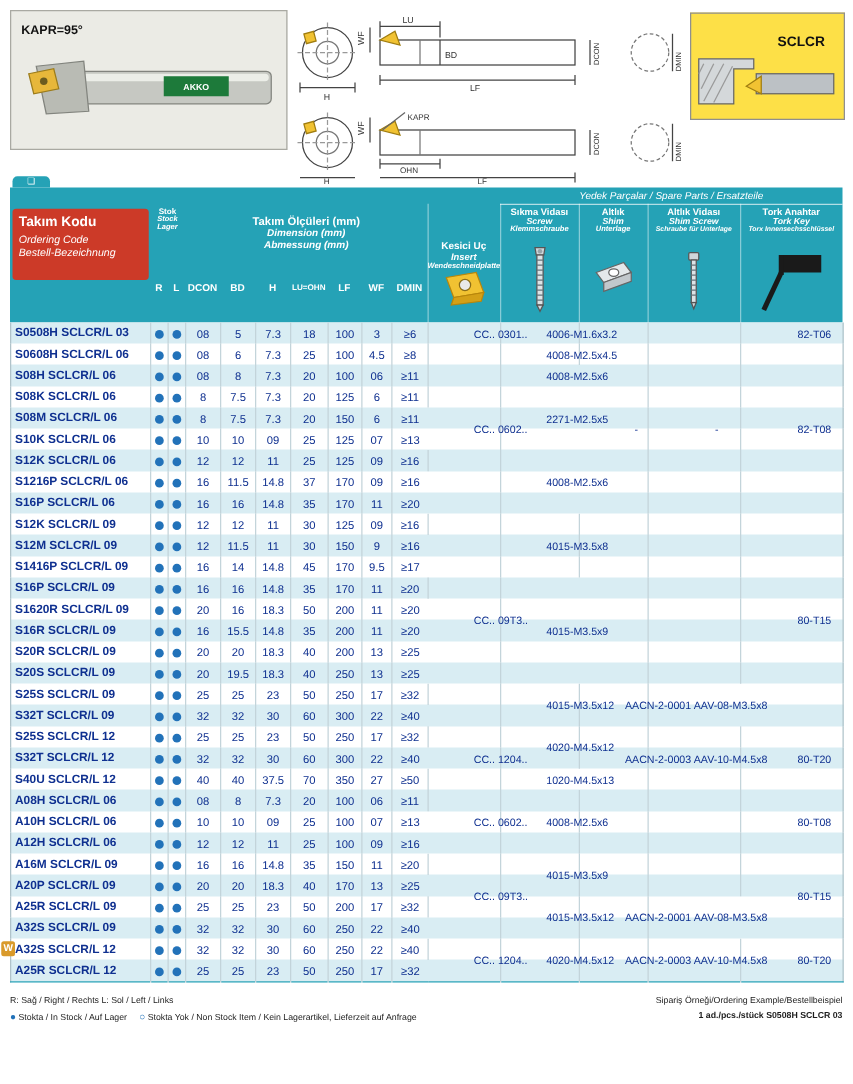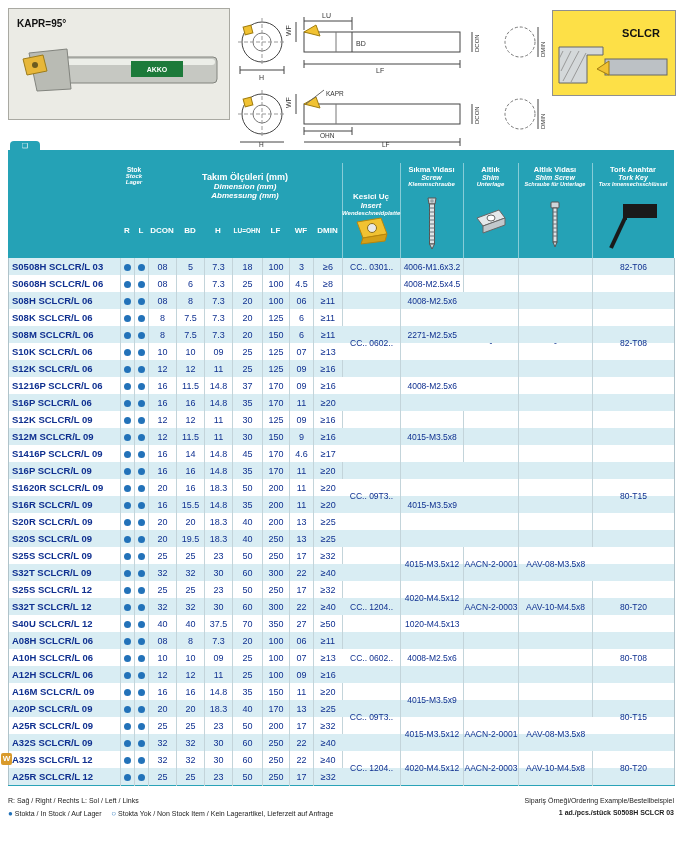--- a/index.html
+++ b/index.html
@@ -47,21 +47,21 @@
   .hletter{position:absolute;top:76px;font-size:8px;font-weight:bold;text-align:center;}
   .hletter.small{font-size:6.5px;padding-top:1px;}
   
   .ctable{position:absolute;left:8px;top:258px;width:666px;border-collapse:collapse;table-layout:fixed;
     background:repeating-linear-gradient(180deg,#d9edf3 0px,#d9edf3 17px,#ffffff 17px,#ffffff 34px);
     border:1px solid #b0c3ca;border-top:none;border-bottom:1px solid #2aa3b7;}
   .ctable td{height:17px;padding:0;font-size:9px;color:#0f3090;text-align:center;
     border-right:1px solid #c3d4da;white-space:nowrap;background:transparent;vertical-align:middle;}
   .ctable td:last-child{border-right:none;}
   .ctable td.code{text-align:left;padding-left:3px;font-weight:bold;font-size:9.5px;position:relative;overflow:visible;}
-  .ctable td.merge{font-size:8.5px;}
+  .ctable td.merge{font-size:8.5px;padding-left:36px;}
   .dot{display:inline-block;width:7px;height:7px;border-radius:50%;background:#2272b9;vertical-align:middle;}
   .wbadge{position:absolute;left:-8px;top:2px;width:11px;height:12px;background:#d99a2b;color:#fff;
     font-size:8px;font-weight:bold;text-align:center;line-height:12px;border-radius:2px;}
   
   .foot{position:absolute;font-size:7px;color:#1c1c1c;}
   .f-l1{left:8px;top:797px;}
   .f-l2{left:8px;top:809px;}
   .f-r1{right:8px;top:797px;text-align:right;}
   .f-r2{right:8px;top:809px;text-align:right;font-weight:bold;}
   .blt{color:#2272b9;font-size:8px;}
@@ -154,33 +154,39 @@
     <line x1="26" y1="40" x2="10" y2="70" stroke="#999"></line>
       <line x1="33" y1="42" x2="18" y2="71" stroke="#999"></line>
     <rect x="52" y="48" width="62" height="16" fill="#bcc1c5" stroke="#666"></rect>
     <polygon points="44,58 56,50 56,64" fill="#f1c232" stroke="#a07d10"></polygon>
   </svg>
 </div>
 
 <div class="hdr">
   <div class="tab"><span>❏</span></div>
 
+  <div class="codebox">
+    <div class="l1">Takım Kodu</div>
+    <div class="l2">Ordering Code</div>
+    <div class="l3">Bestell-Bezeichnung</div>
+  </div>
 
   <div class="hblock stok">
     <div class="t1">Stok</div>
     <div class="t2">Stock</div>
     <div class="t3">Lager</div>
   </div>
 
   <div class="hblock dimtitle">
     <div class="t1">Takım Ölçüleri (mm)</div>
     <div class="t2">Dimension (mm)</div>
     <div class="t3">Abmessung (mm)</div>
   </div>
 
+  <div class="sparebanner">Yedek Parçalar / Spare Parts / Ersatzteile</div>
 
   <div class="hblock insertcol">
     <div class="t1">Kesici Uç</div>
     <div class="t2">Insert</div>
     <div class="t3">Wendeschneidplatte</div>
   </div>
   <div class="hicon" style="left:334px;top:64px;width:58px;">
     <svg width="40" height="32">
       <polygon points="6,8 30,4 36,20 12,24" fill="#f1c232" stroke="#b8860b"></polygon>
       <polygon points="12,24 36,20 34,27 10,30" fill="#d4a017" stroke="#b8860b"></polygon>
@@ -431,21 +437,21 @@
       </tr>
       <tr>
         <td class="code">S1416P SCLCR/L 09</td>
         <td><span class="dot"></span></td>
         <td><span class="dot"></span></td>
         <td>16</td>
         <td>14</td>
         <td>14.8</td>
         <td>45</td>
         <td>170</td>
-        <td>4.6</td>
+        <td>9.5</td>
         <td>≥17</td>
       </tr>
       <tr>
         <td class="code">S16P SCLCR/L 09</td>
         <td><span class="dot"></span></td>
         <td><span class="dot"></span></td>
         <td>16</td>
         <td>16</td>
         <td>14.8</td>
         <td>35</td>

